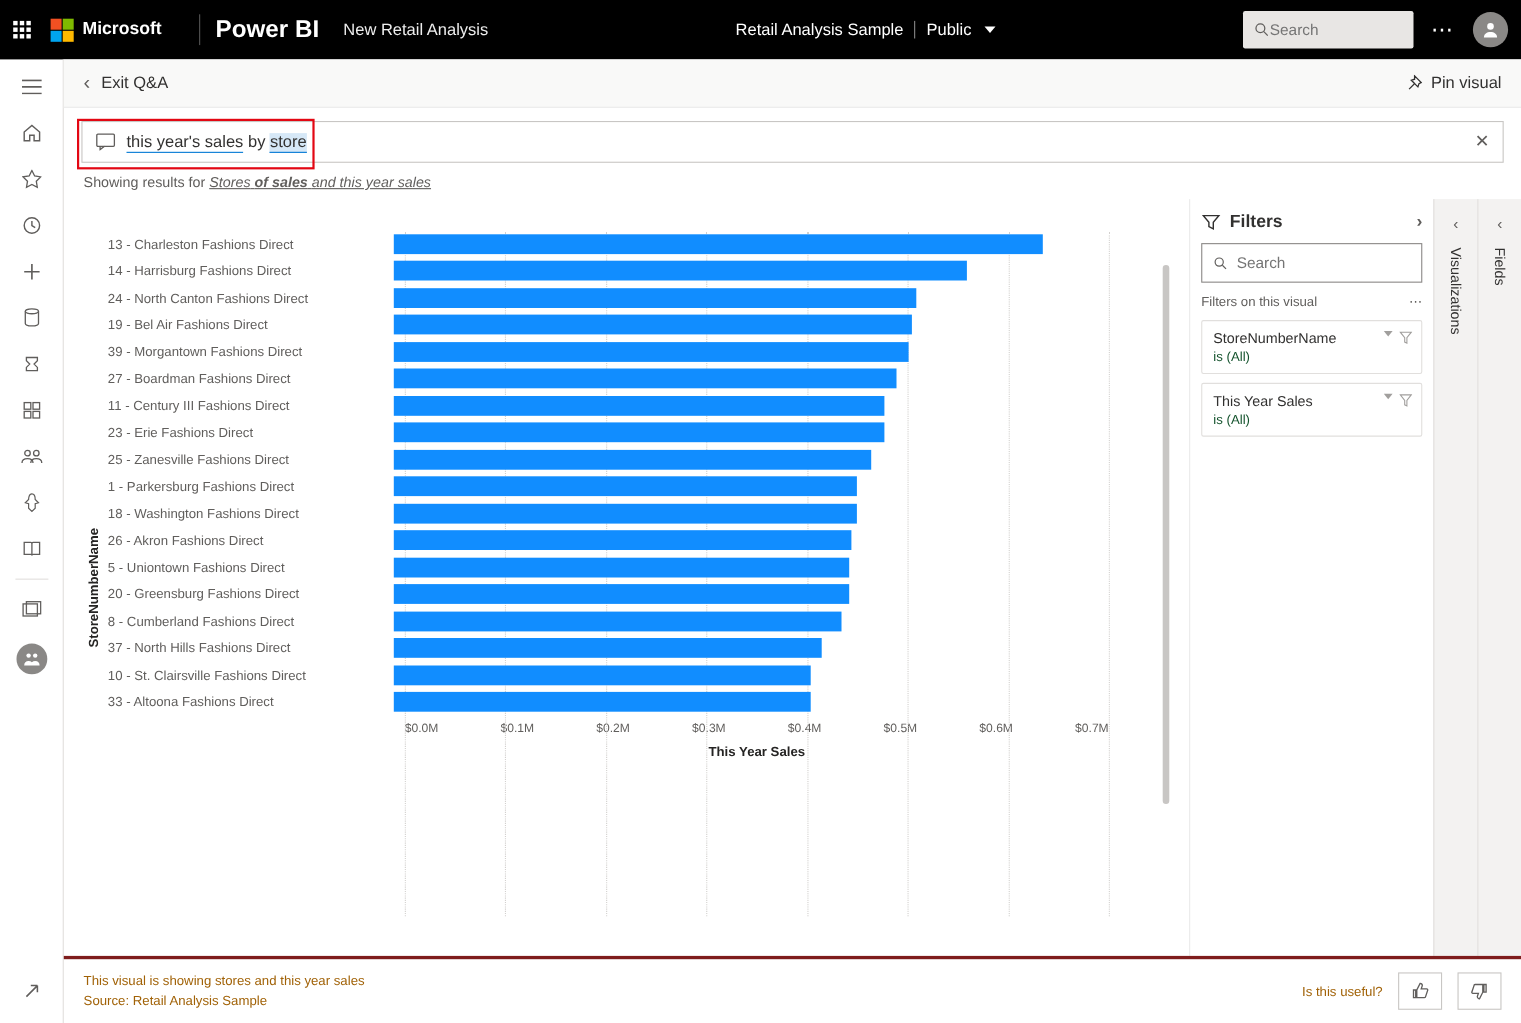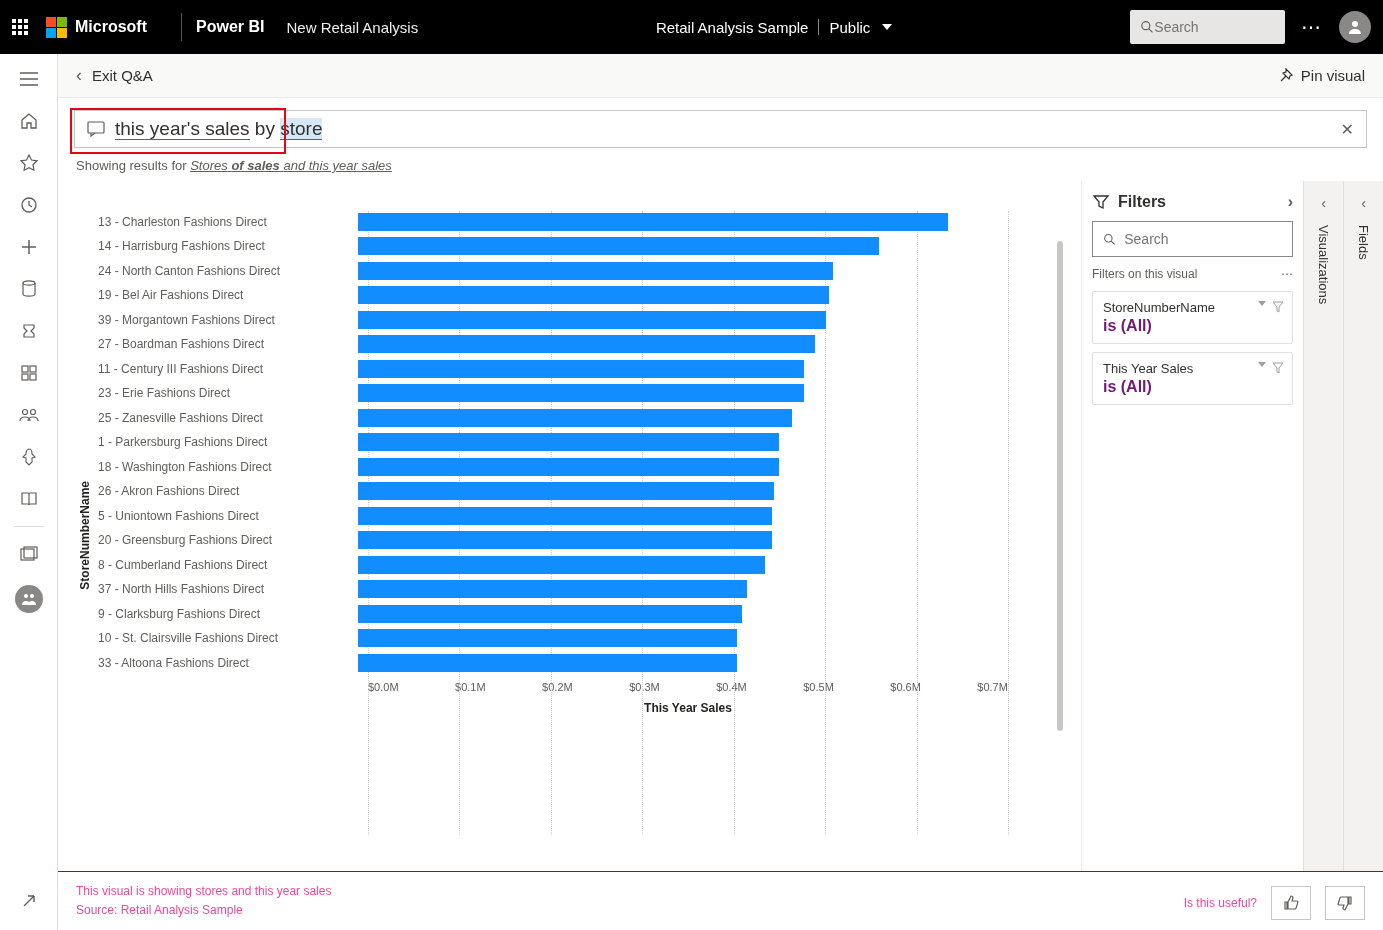--- a/index.html
+++ b/index.html
@@ -8,21 +8,21 @@
   
   .top-header { height: 54px; background: #000; display: flex; align-items: center; color: #fff; padding: 0 12px; }
   .waffle { display: grid; grid-template-columns: repeat(3, 4px); grid-template-rows: repeat(3, 4px); gap: 2px; margin-right: 18px; cursor: pointer; }
   .waffle span { background: #fff; }
   .ms-logo { display: flex; align-items: center; margin-right: 28px; }
   .ms-sq { display: grid; grid-template-columns: 10px 10px; grid-template-rows: 10px 10px; gap: 1px; margin-right: 8px; }
   .ms-sq div:nth-child(1){background:#f25022;} .ms-sq div:nth-child(2){background:#7fba00;}
   .ms-sq div:nth-child(3){background:#00a4ef;} .ms-sq div:nth-child(4){background:#ffb900;}
   .ms-text { font-size: 16px; font-weight: 600; }
   .vdiv { width:1px; height:28px; background:#555; margin:0 14px 0 6px; }
-  .powerbi-text { font-size: 16px; font-weight: 600; margin-right: 22px; }
+  .powerbi-text { font-size: 22px; font-weight: 600; margin-right: 22px; }
   .report-name { font-size: 15px; color: #eee; }
   .header-center { flex:1; display:flex; justify-content:center; align-items:center; }
   .workspace-bc { display:flex; align-items:center; gap:10px; font-size:15px; }
   .chev-down { display:inline-block; width:0;height:0;border-left:5px solid transparent;border-right:5px solid transparent;border-top:6px solid #fff; margin-left:2px;}
   .vdiv2 { width:1px; height:16px; background:#888; }
   .header-right { display:flex; align-items:center; gap:16px; }
   .search-box-top { background:#e8e6e4; width:155px; height:34px; display:flex; align-items:center; border-radius:2px; padding:0 10px; color:#605e5c; }
   .search-box-top input { border:none; background:transparent; outline:none; font-size:14px; width:100%; color:#605e5c; }
   .more-dots { letter-spacing:2px; font-size:20px; cursor:pointer; }
   .avatar { width:32px;height:32px;border-radius:50%;background:#8a8886;display:flex;align-items:center;justify-content:center;color:#fff; }
@@ -42,21 +42,21 @@
   .back-chev { font-size:18px; color:#605e5c; margin-right:10px; cursor:pointer; }
   .exit-qna { font-size:15px; color:#323130; cursor:pointer; }
   .sub-toolbar .spacer { flex:1; }
   .pin-visual { display:flex; align-items:center; gap:8px; font-size:15px; color:#323130; cursor:pointer; }
   
   
   .qna-wrap { padding:12px 16px 6px 16px; position:relative; }
   .qna-outline { border:2px solid #e30713; padding:2px; width:216px; position:absolute; top:10px; left:12px; height:46px; pointer-events:none; z-index:5;}
   .qna-box { border:1px solid #c8c6c4; height:38px; display:flex; align-items:center; padding:0 12px; background:#fff; }
   .qna-box .chat-icon { margin-right:10px; color:#605e5c; }
-  .qna-text { font-size:19px; }
+  .qna-text { font-size:15px; }
   .qna-text .u1 { border-bottom:1px solid #0078d4; }
   .qna-text .u2 { border-bottom:1px solid #0078d4; background:#d6e8f7; }
   .qna-box .clear-x { margin-left:auto; color:#605e5c; font-size:16px; cursor:pointer; }
   .showing-results { padding:4px 18px 8px 18px; font-size:13px; color:#605e5c; }
   .showing-results .term { font-style:italic; text-decoration:underline;margin-top:44px; }
   .showing-results .bold { font-weight:600; }
   
   
   .content-row { flex:1; display:flex; min-height:0; }
   .chart-area { flex:1; padding:30px 20px 10px 20px; position:relative; min-width:0; display:flex; flex-direction:column; }
@@ -75,32 +75,32 @@
   
   
   .filters-panel { width:222px; border-left:1px solid #eaeaea; padding:12px 10px; display:flex; flex-direction:column; gap:10px; }
   .filters-hdr { display:flex; align-items:center; gap:8px; font-size:16px; font-weight:600; }
   .filters-hdr .exp-chev { margin-left:auto; color:#605e5c; }
   .filter-search { border:1px solid #8a8886; height:36px; display:flex; align-items:center; padding:0 10px; gap:8px; }
   .filter-search input { border:none; outline:none; font-size:14px; width:100%; }
   .filter-section-title { font-size:12px; color:#605e5c; display:flex; align-items:center; justify-content:space-between; }
   .filter-card { border:1px solid #e1dfdd; border-radius:2px; padding:8px 10px; font-size:13px; position:relative; }
   .filter-card .f-name { font-weight:400; }
-  .filter-card .f-val { color:#701a75; font-size:16px; margin-top:2px;font-weight:bold; }
+  .filter-card .f-val { color:#14532d; font-size:12px; margin-top:2px; }
   .filter-card .card-icons { position:absolute; right:8px; top:9px; color:#a19f9d; display:flex; gap:6px; font-size:12px; }
   .small-chev-down { display:inline-block; width:0;height:0;border-left:4px solid transparent;border-right:4px solid transparent;border-top:5px solid #a19f9d;}
 
   
   .side-tabs { width:40px; background:#f3f2f1; border-left:1px solid #e1dfdd; display:flex; flex-direction:column; align-items:center; padding-top:14px; gap:14px; }
   .side-tab { writing-mode:vertical-rl; font-size:13px; color:#323130; cursor:pointer; }
   .side-chev { font-size:14px; color:#605e5c; }
   .side-tabs-group { width:80px; display:flex; }
   
   
-  .footer-row { border-top:1px solid #7f1d1d; padding:10px 18px; display:flex; align-items:flex-end; font-size:12px; color:#ec4899; }
+  .footer-row { border-top:3px solid #7f1d1d; padding:10px 18px; display:flex; align-items:center; font-size:12px; color:#a16207; }
   .footer-left { line-height:1.6; }
   .footer-right { margin-left:auto; display:flex; align-items:center; gap:14px; }
   .thumb-btn { width:40px; height:34px; border:1px solid #c8c6c4; display:flex; align-items:center; justify-content:center; cursor:pointer; font-size:16px; color:#605e5c; }
   
   svg { display:block; }
 </style>
 </head>
 <body>
 
 <div class="top-header">
@@ -380,26 +380,20 @@
                 <div class="bar-row">
                   <div class="bar-label">8 - Cumberland Fashions Direct</div>
                   <div class="bar-track">
                     <div class="bar-fill" style="width: 63.5714%;"></div>
                   </div>
                 </div>
                 <div class="bar-row">
                   <div class="bar-label">37 - North Hills Fashions Direct</div>
                   <div class="bar-track">
                     <div class="bar-fill" style="width: 60.7143%;"></div>
-                  </div>
-                </div>
-                <div class="bar-row">
-                  <div class="bar-label">9 - Clarksburg Fashions Direct</div>
-                  <div class="bar-track">
-                    <div class="bar-fill" style="width: 60%;"></div>
                   </div>
                 </div>
                 <div class="bar-row">
                   <div class="bar-label">10 - St. Clairsville Fashions Direct</div>
                   <div class="bar-track">
                     <div class="bar-fill" style="width: 59.2857%;"></div>
                   </div>
                 </div>
                 <div class="bar-row">
                   <div class="bar-label">33 - Altoona Fashions Direct</div>

